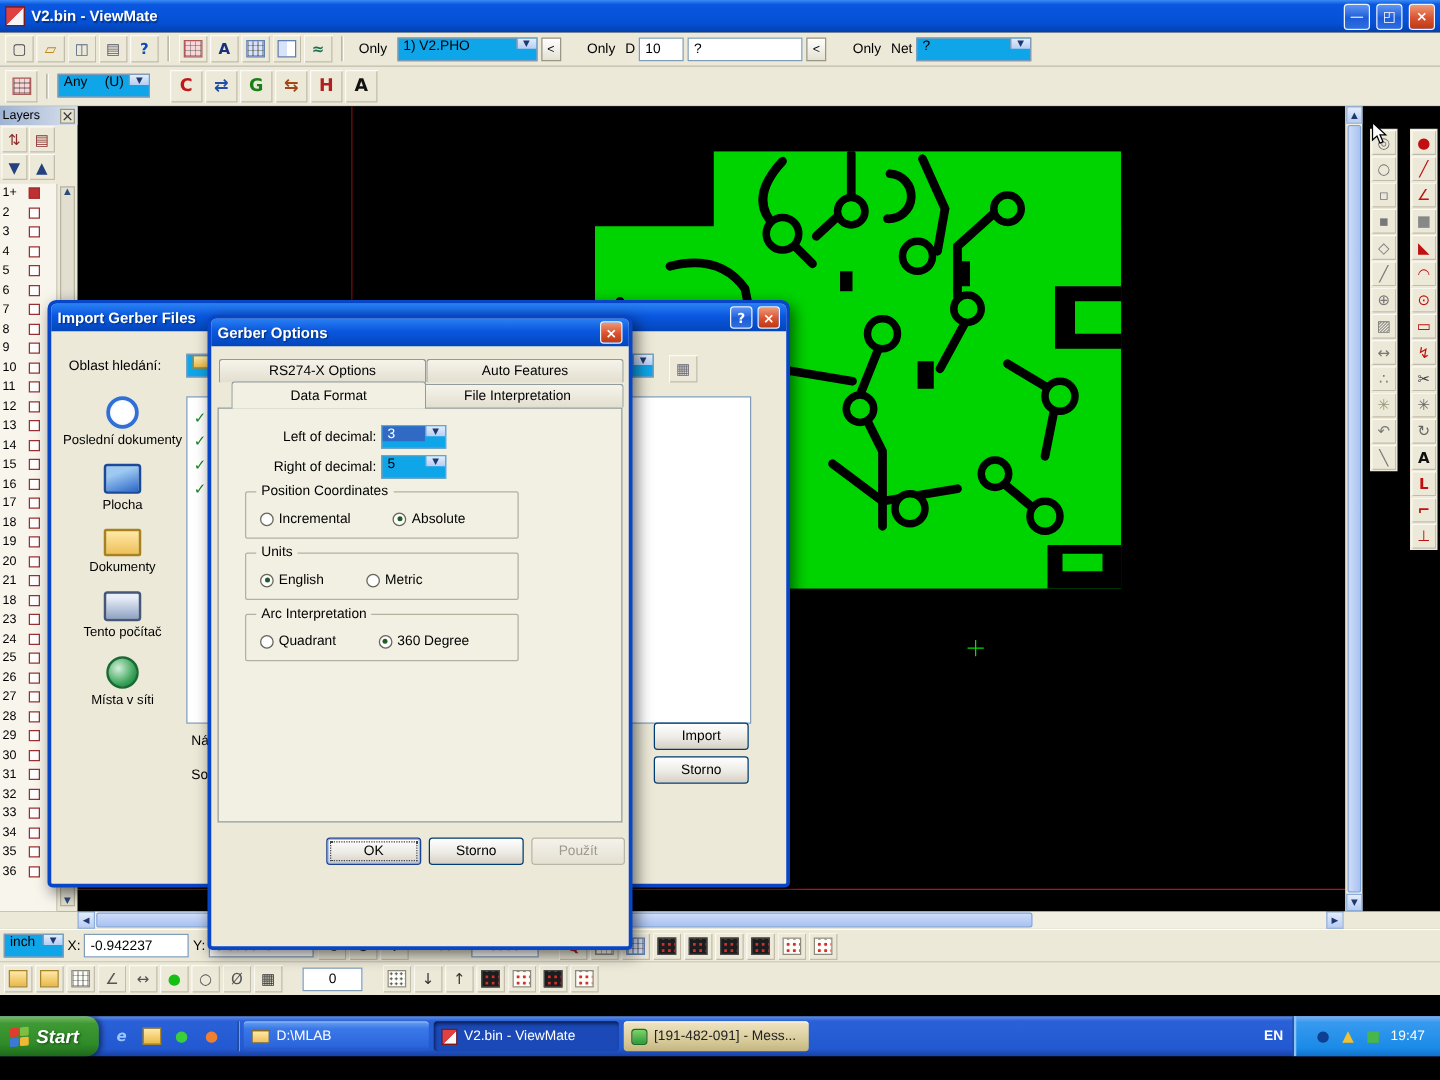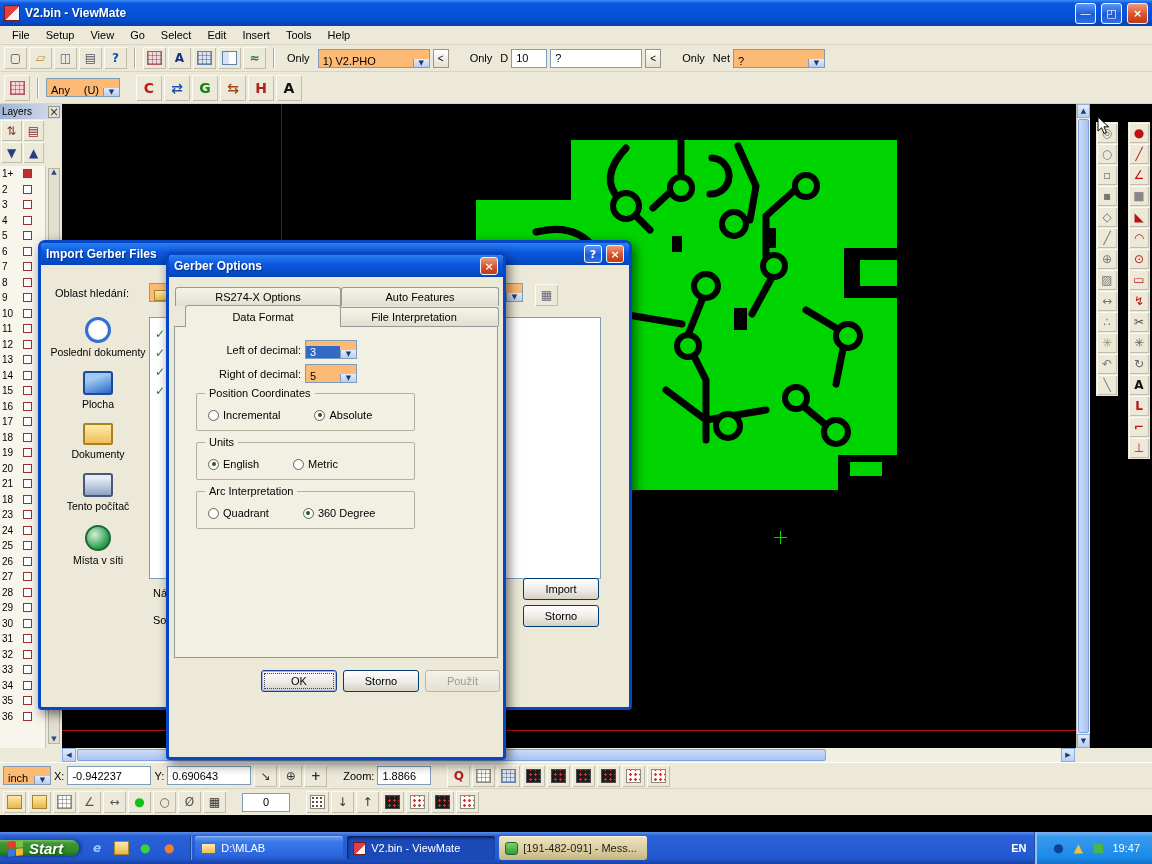--- a/index.html
+++ b/index.html
@@ -24,21 +24,21 @@
   .menu-item{padding:1px 8px;}
   .toolbar{background:#ece9d8;display:flex;align-items:center;gap:3px;padding:0 4px;border-bottom:1px solid #d8d4c4;}
   .toolbar1{height:27px;}
   .toolbar2{height:32px;}
   .tbtn{width:23px;height:22px;display:inline-flex;align-items:center;justify-content:center;background:#ece9d8;
     box-shadow:inset 1px 1px 0 #fbfaf4, inset -1px -1px 0 #c2bdab;flex:0 0 auto;}
   .toolbar2 .tbtn{width:26px;height:26px;}
   .toolbar2 .glyph{font-size:14px;}
   .sep{width:2px;height:20px;border-left:1px solid #aca899;border-right:1px solid #fff;margin:0 4px;flex:0 0 auto;}
   .flat{padding:2px 5px;}
-  .combo{display:inline-flex;align-items:flex-end;background:#fdba74;border:1px solid #7f9db9;height:19px;}
+  .combo{display:inline-flex;align-items:flex-start;background:#0ea5e9;border:1px solid #7f9db9;height:19px;}
   .combo .combo-text{display:flex;align-items:center;padding:0 4px;flex:1;white-space:pre;}
   .combo .combo-btn{width:16px;display:flex;align-items:center;justify-content:center;border-left:1px solid #7f9db9;
     background:linear-gradient(180deg,#e3ecfb,#b8cdf2);}
   .combo .combo-btn::after{content:"▼";font-size:7px;color:#1d3a6e;font-family:"DejaVu Sans",sans-serif;}
   .sunken{border:1px solid #7f9db9;background:#fff;height:19px;display:flex;align-items:center;padding:0 4px;}
   .smallbtn{width:16px;height:19px;display:inline-flex;align-items:center;justify-content:center;
     background:linear-gradient(180deg,#fff,#e4e1d2);border:1px solid #9a9684;font-size:10px;}
   .chip{display:inline-block;width:15px;height:14px;border:1px solid #8d8a7d;background:#fdfdf8;}
   .chip.grid{background-image:repeating-linear-gradient(0deg,rgba(0,0,0,.28) 0 1px,transparent 1px 4px),
     repeating-linear-gradient(90deg,rgba(0,0,0,.28) 0 1px,transparent 1px 4px);}
@@ -93,21 +93,21 @@
   .hbtn{width:14px;height:14px;}
   .statusbar{height:26px;background:#ece9d8;display:flex;align-items:center;gap:3px;padding:0 3px;border-top:1px solid #fff;}
   .snapbar{height:27px;background:#ece9d8;display:flex;align-items:center;gap:3px;padding:0 3px;border-top:1px solid #d8d4c4;}
   .sp{width:10px;flex:0 0 auto;}
   .iconrow{display:flex;align-items:center;gap:2px;}
   .gapstrip{height:17px;background:#000;}
 
   
   .taskbar{height:32px;display:flex;align-items:center;
     background:linear-gradient(180deg,#5e90e8 0%,#2a60d8 12%,#2258d0 82%,#1941a5 100%);}
-  .start{height:16px;flex:0 0 auto;display:flex;align-items:center;gap:6px;padding:0 16px 0 8px;border-radius:0 10px 10px 0;
+  .start{height:32px;flex:0 0 auto;display:flex;align-items:center;gap:6px;padding:0 16px 0 8px;border-radius:0 10px 10px 0;
     background:linear-gradient(180deg,#7aba6a 0%,#3f9a34 18%,#2f8a28 70%,#1e6a1a 100%);
     color:#fff;font-weight:bold;font-style:italic;font-size:15px;text-shadow:1px 1px 2px #1a4a12;box-shadow:2px 0 4px rgba(0,0,0,.45);}
   .flag{display:grid;grid-template-columns:7px 7px;grid-template-rows:7px 7px;gap:1px;transform:skewY(-6deg);}
   .flag span{border-radius:1px;}
   .ql{display:flex;align-items:center;gap:4px;padding:0 8px;}
   .ql .tbtn{background:transparent;box-shadow:none;width:20px;}
   .tdiv{width:2px;height:24px;border-left:1px solid #1b448f;border-right:1px solid #6f9ae8;margin:0 3px;}
   .tasks{display:flex;align-items:center;gap:4px;}
   .task{width:148px;height:24px;border-radius:3px;display:flex;align-items:center;gap:5px;padding:0 6px;color:#fff;
     background:linear-gradient(180deg,#6aa2f0,#3a78e8 25%,#2d66dd 80%,#2255c8);box-shadow:inset 0 1px 0 #8cb8f8;overflow:hidden;}
@@ -195,32 +195,20 @@
         <span class="glyph" style="color: rgb(255, 255, 255);">—</span>
       </span>
     <span class="winbtn">
         <span class="glyph" style="color: rgb(255, 255, 255);">◰</span>
       </span>
     <span class="winbtn close">
         <span class="glyph" style="color: rgb(255, 255, 255); font-weight: bold;">×</span>
       </span>
   </div>
 
-  <div class="menubar">
-
-  <span class="menu-item">File</span>
-      <span class="menu-item">Setup</span>
-      <span class="menu-item">View</span>
-      <span class="menu-item">Go</span>
-      <span class="menu-item">Select</span>
-      <span class="menu-item">Edit</span>
-      <span class="menu-item">Insert</span>
-      <span class="menu-item">Tools</span>
-      <span class="menu-item">Help</span>
-    </div>
 
   <div class="toolbar toolbar1">
     <span class="iconrow">
         <span class="tbtn">
           <span class="glyph" style="color: rgb(68, 68, 85);">▢</span>
         </span>
         <span class="tbtn">
           <span class="glyph" style="color: rgb(192, 136, 32); font-weight: bold;">▱</span>
         </span>
         <span class="tbtn">

